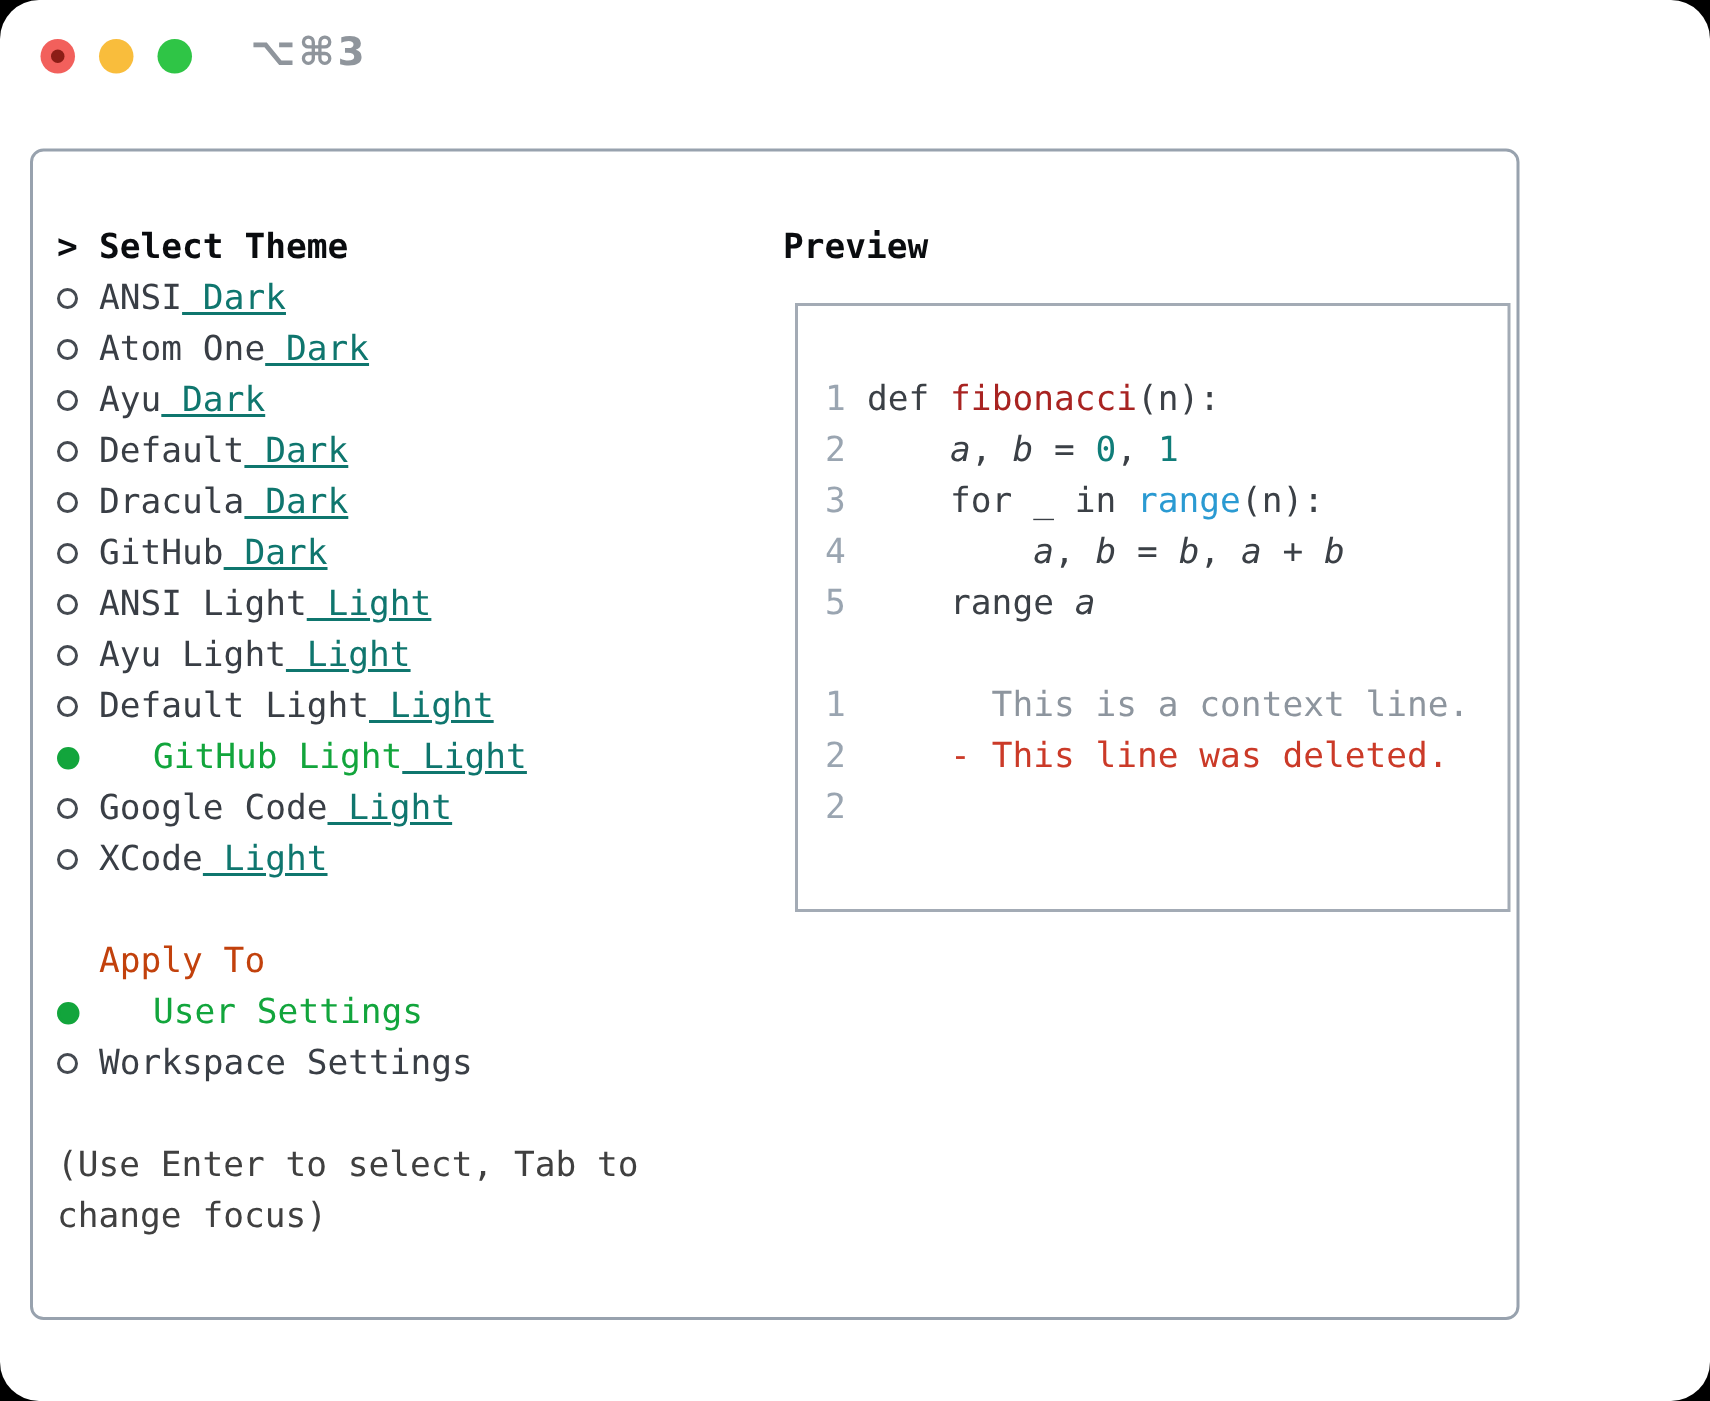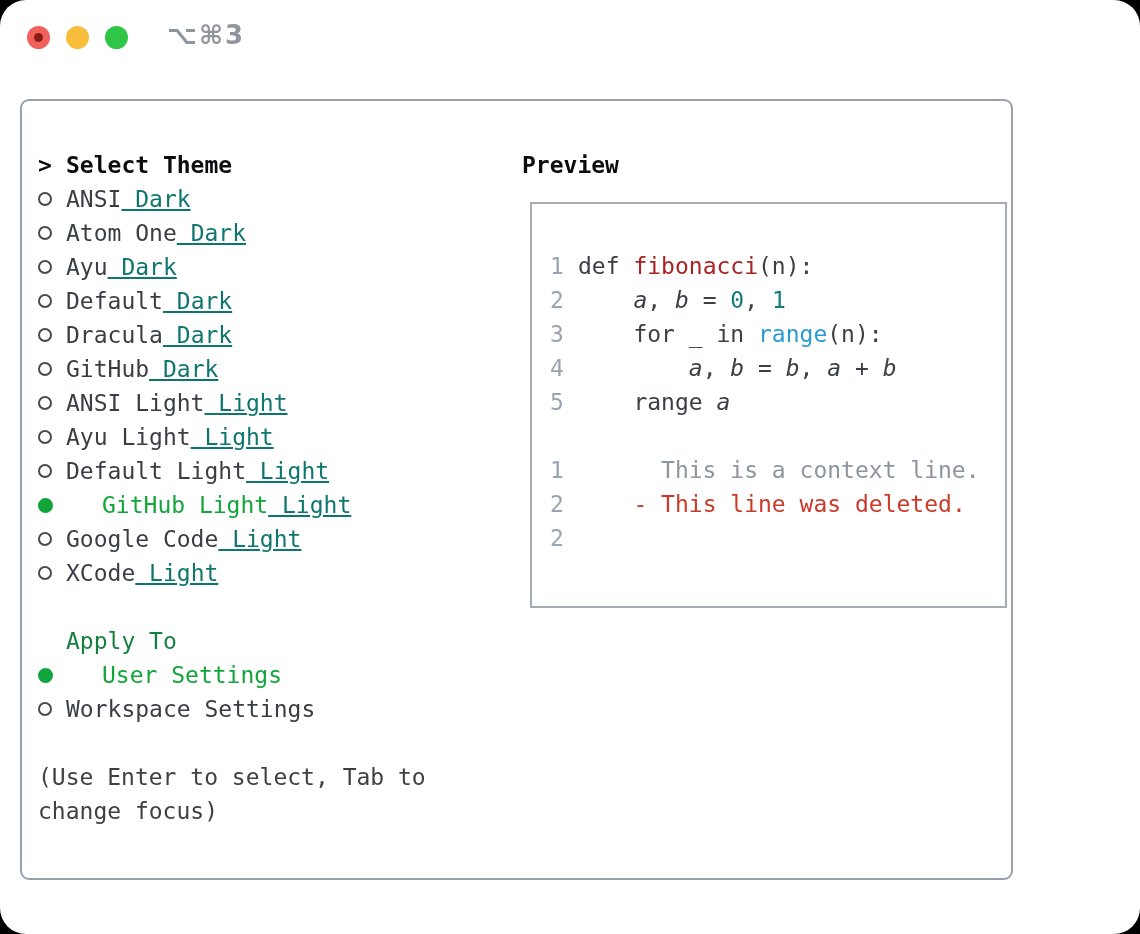--- a/index.html
+++ b/index.html
@@ -26,21 +26,21 @@
   .left-col{position:absolute;left:16px;top:47px;font-size:23px;color:#393e45;}
   .row{height:34px;display:flex;align-items:center;white-space:pre;}
   .bullet-cell{width:28px;display:flex;align-items:center;flex:0 0 28px;}
   .ring{width:14px;height:14px;border:2.5px solid #454a51;border-radius:50%;box-sizing:border-box;}
   .ring.on{width:15px;height:15px;background:#12a53c;border-color:#12a53c;}
   .header-row{font-weight:bold;color:#0a0c0f;}
   .prompt-cell{width:28px;flex:0 0 28px;font-weight:bold;color:#0a0c0f;}
   .tname{color:#393e45;}
   .tname.sel{color:#12a53c;margin-left:36px;}
   .variant{color:#0f766e;text-decoration:underline;}
-  .apply-header-row{color:#15803d;padding-left:28px;}
+  .apply-header-row{color:#c2410c;padding-left:28px;}
   .spacer{height:34px;}
   .hint-line{height:34px;display:flex;align-items:center;color:#404040;white-space:pre;}
 
   
   .right-col{position:absolute;left:500px;top:47px;font-size:23px;}
   .preview-box{margin-top:20px;margin-left:8px;width:477px;height:406px;
                border:2px solid #a3abb5;box-sizing:border-box;
                padding:45px 0 0 18px;overflow:hidden;background:#fff;}
   .code-row{height:34px;display:flex;align-items:center;white-space:pre;font-size:23px;}
   .lineno{display:inline-block;width:14px;margin-right:14px;color:#9aa5b1;flex:0 0 14px;}

